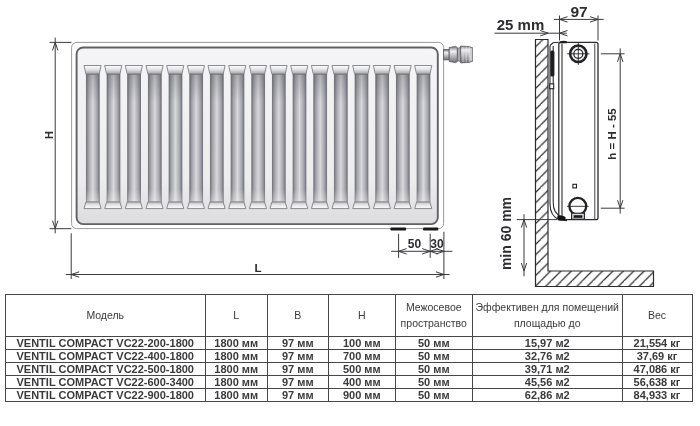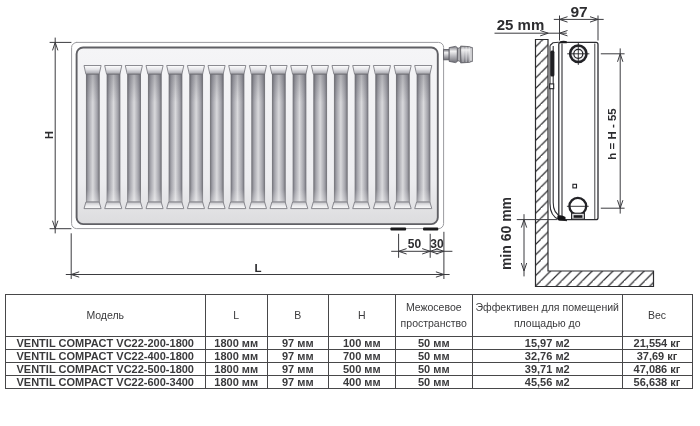--- a/index.html
+++ b/index.html
@@ -333,15 +333,24 @@
         </tr>
 <tr class="dr">
           <td>VENTIL COMPACT VC22-600-3400</td>
           <td>1800 мм</td>
           <td>97 мм</td>
           <td>400 мм</td>
           <td>50 мм</td>
           <td>45,56 м2</td>
           <td>56,638 кг</td>
         </tr>
+<tr class="dr">
+          <td>VENTIL COMPACT VC22-900-1800</td>
+          <td>1800 мм</td>
+          <td>97 мм</td>
+          <td>900 мм</td>
+          <td>50 мм</td>
+          <td>62,86 м2</td>
+          <td>84,933 кг</td>
+        </tr>
 </tbody>
     </table>
 </div>
 
 </body></html>

